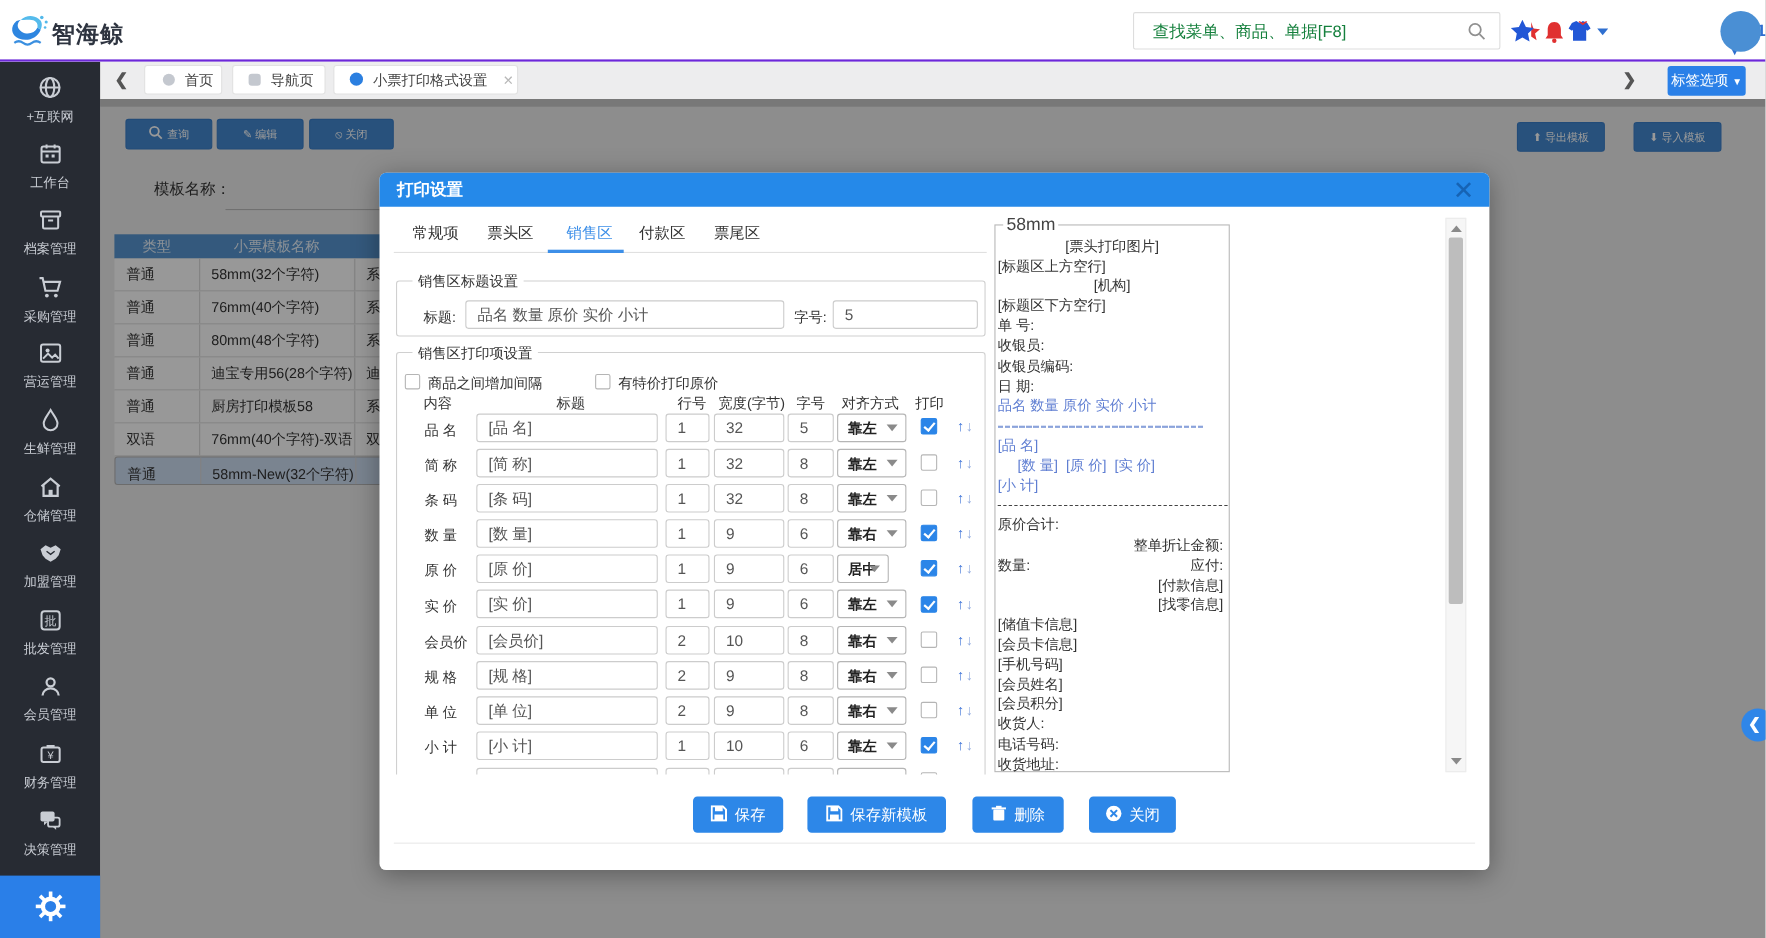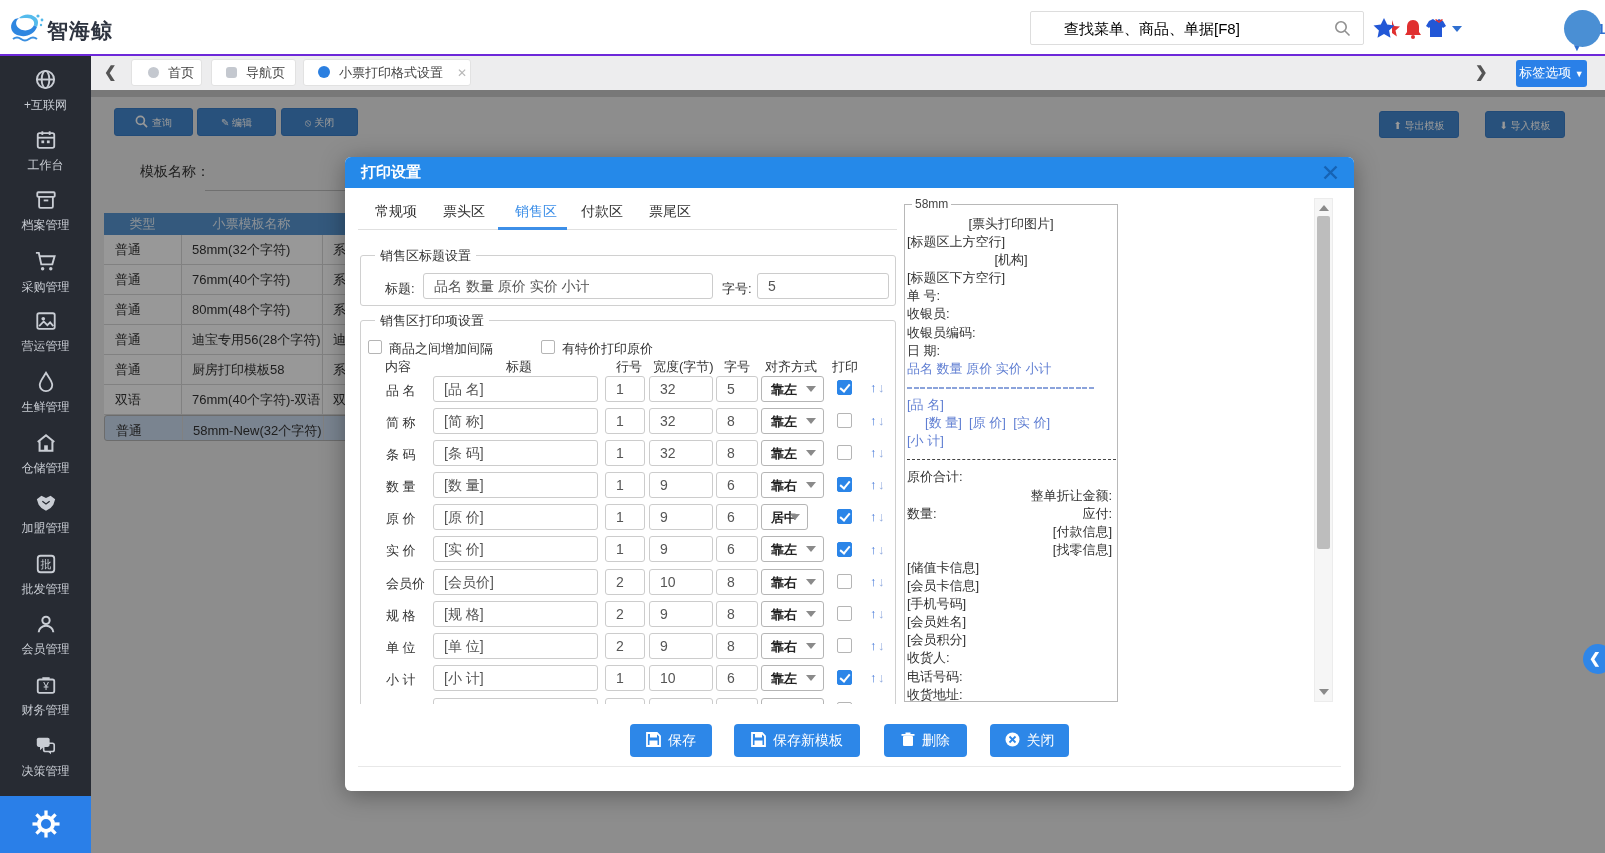--- a/index.html
+++ b/index.html
@@ -5,21 +5,21 @@
 <style>
 *{margin:0;padding:0;box-sizing:border-box;}
 html,body{width:1605px;height:853px;overflow:hidden;font-family:"Liberation Sans",sans-serif;background:#ebebeb;position:relative;}
 .abs{position:absolute;}
 
 #hdr{left:0;top:0;width:1605px;height:56px;background:#fff;border-bottom:2px solid #6d28d9;z-index:30;}
 #brand{left:47px;top:17px;font-size:21px;font-weight:bold;color:#2e3440;letter-spacing:1px;}
 #crumb{left:120px;top:21px;font-size:15px;color:#333;}
 #crumb b{font-size:16px;}
 #searchbox{left:1030px;top:11px;width:334px;height:34px;border:1px solid #ddd;border-radius:2px;background:#fff;}
-#searchbox .ph{position:absolute;left:17px;top:8px;font-size:15px;color:#000000;margin-left:16px;}
+#searchbox .ph{position:absolute;left:17px;top:8px;font-size:15px;color:#15803d;}
 #uid{left:1572px;top:20px;font-size:15px;color:#2f6fd0;font-weight:bold;}
 #uid .car{color:#2f6fd0;font-size:10px;}
 #avatar{left:1564px;top:10px;width:37px;height:37px;border-radius:50%;background:#4a8fd4;}
 
 #side{left:0;top:56px;width:91px;height:797px;background:#272b33;z-index:25;}
 .sitem{position:absolute;left:0;width:91px;text-align:center;color:#c9cdd4;}
 .sitem .lab{font-size:12px;margin-top:2px;}
 #gearblk{left:0;top:796px;width:91px;height:57px;background:#2a7fe8;z-index:26;}
 
 #tabbar{left:91px;top:56px;width:1514px;height:34px;background:#ededee;z-index:20;}
@@ -62,21 +62,21 @@
 .chead{position:absolute;font-size:13px;color:#333;}
 .rlab{position:absolute;font-size:13px;color:#333;}
 .sel{position:absolute;border:1px solid #b5b5b5;border-radius:3px;background:#fff;height:26px;}
 .sel .v{position:absolute;left:9px;top:4px;font-size:13px;color:#222;font-weight:bold;}
 .sel .c{position:absolute;right:7px;top:9px;width:0;height:0;border-left:5px solid transparent;border-right:5px solid transparent;border-top:6px solid #8a8a8a;}
 .arr{position:absolute;font-size:13px;font-weight:bold;}
 .aup{color:#3f74d8;}
 .adn{color:#93acdf;}
 
 #prev{left:559px;top:47px;width:214px;height:498px;border:1px solid #b8b8b8;}
-#prev .leg{position:absolute;top:-8px;left:7px;background:#fff;padding:0 3px;font-size:12px;color:#444;height:15px;line-height:15px;}
+#prev .leg{position:absolute;top:-8px;left:7px;background:#fff;padding:0 3px;font-size:16px;color:#444;height:15px;line-height:15px;}
 .pline{position:absolute;left:2px;width:208px;height:18px;font-size:13px;color:#333;line-height:18px;white-space:nowrap;}
 .pline.c{text-align:center;}
 .pline.r{text-align:right;padding-right:3px;}
 .pline.blue{color:#5f7ed2;}
 .pdash{position:absolute;left:2px;border-top:1px dashed #444;}
 .pdash.blue{border-top:none;height:2px;background:repeating-linear-gradient(90deg,#8ba3db 0 5px,rgba(0,0,0,0) 5px 6.5px);}
 
 #sbar{left:969px;top:41px;width:19px;height:504px;background:#f6f6f6;border:1px solid #ececec;}
 #sthumb{position:absolute;left:2px;top:17px;width:13px;height:333px;background:#bdbdbd;border-radius:2px;}
 .sarr{position:absolute;left:4px;width:0;height:0;border-left:5px solid transparent;border-right:5px solid transparent;}

